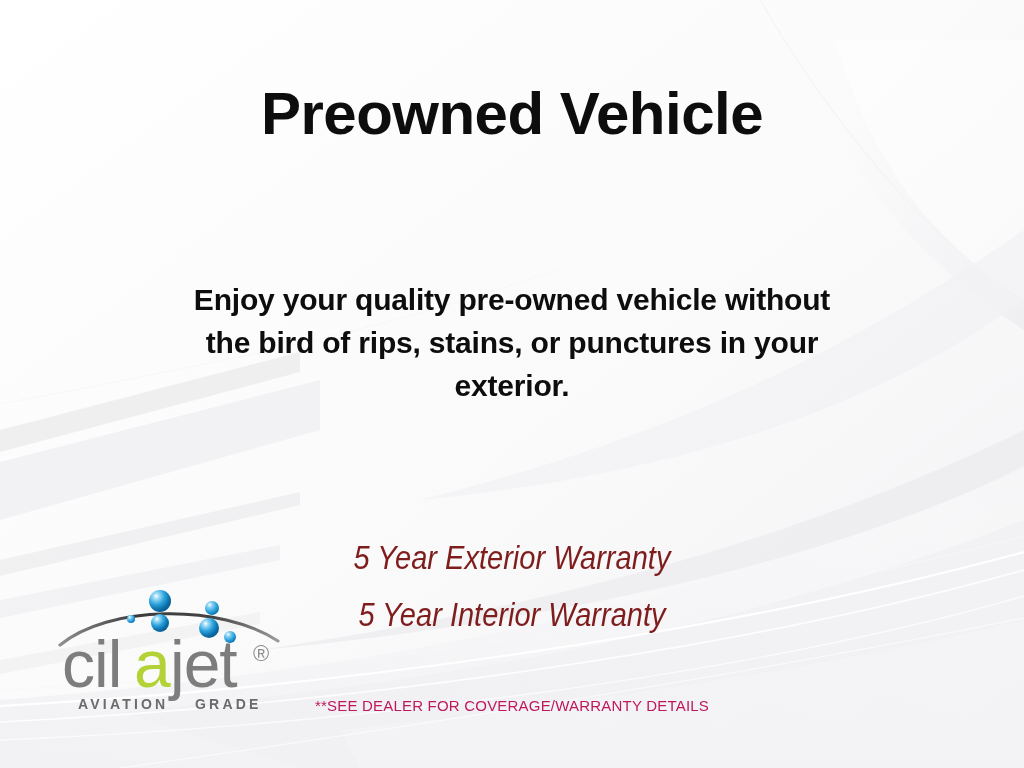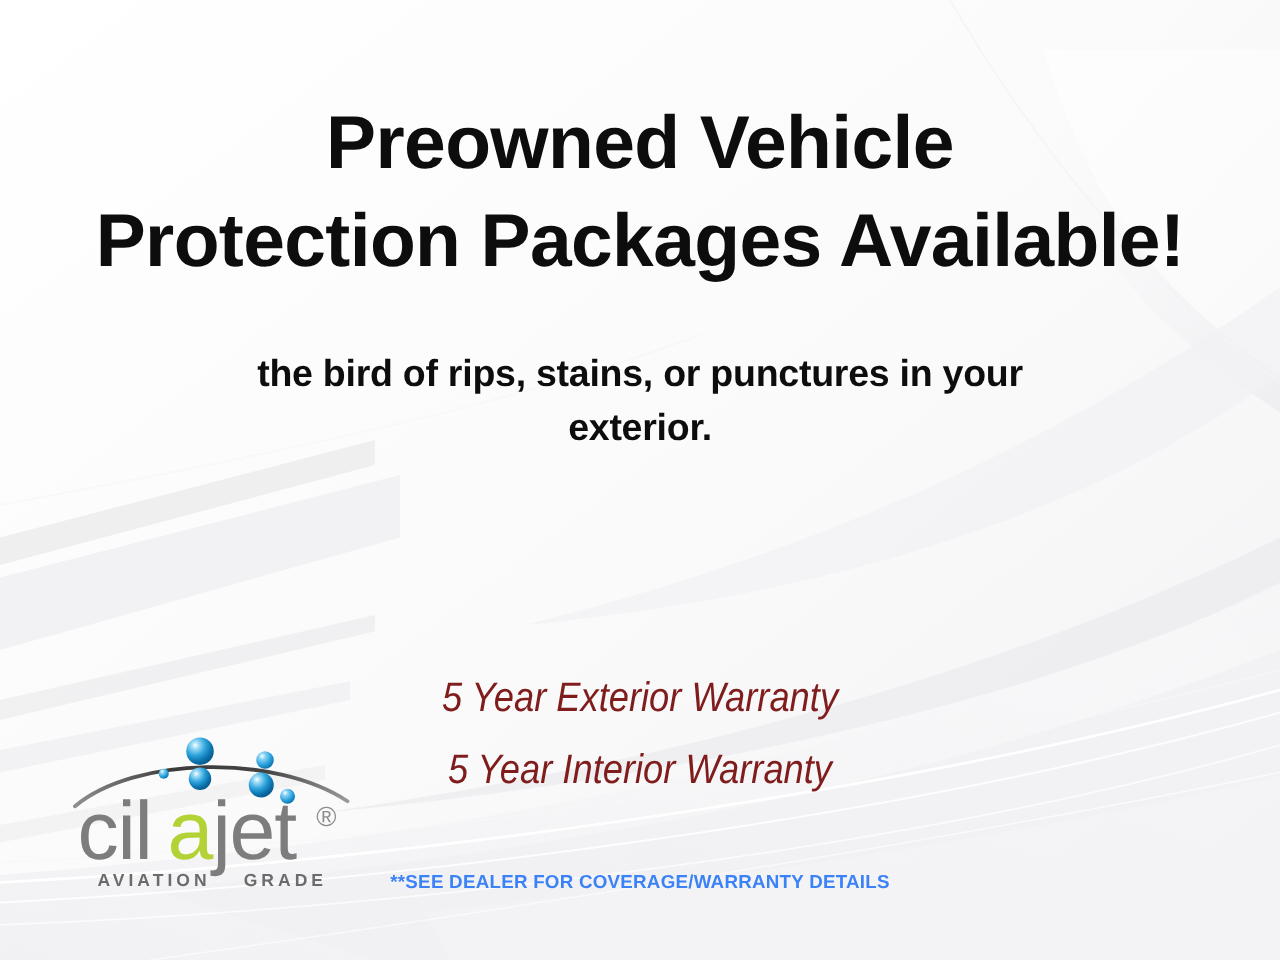--- a/index.html
+++ b/index.html
@@ -84,23 +84,23 @@
   }
 
   
   .disclaimer {
     position: absolute;
     left: 112px;
     top: 697px;
     width: 800px;
     text-align: center;
     font-size: 15px;
-    font-weight: bold;
+    font-weight: normal;
     letter-spacing: 0.2px;
-    color: #3b82f6;
+    color: #be185d;
     white-space: nowrap;
   }
 
   
   .logo {
     position: absolute;
     left: 52px;
     top: 583px;
     width: 240px;
     height: 132px;
@@ -161,24 +161,24 @@
     <path d="M0,740 C340,726 740,678 1024,596" stroke="#ffffff" stroke-width="1.4" fill="none" opacity="0.7"></path>
     <path d="M120,768 C420,726 760,672 1024,618" stroke="#ffffff" stroke-width="1.2" fill="none" opacity="0.6"></path>
     <path d="M0,690 C300,676 690,624 1024,536" stroke="#f7f7f9" stroke-width="1" fill="none" opacity="0.8"></path>
 
     <path d="M760,0 C830,120 920,230 1024,306" stroke="#f4f4f6" stroke-width="1.4" fill="none" opacity="0.9"></path>
     <path d="M0,404 C260,356 420,320 560,268" stroke="#f6f6f8" stroke-width="1.2" fill="none" opacity="0.8"></path>
   </svg>
 
   <div class="headline">
     <span class="hl-line">Preowned Vehicle</span>
-    <span class="hl-line">Protection Packages Available!</span>
   </div>
 
   <div class="body-copy">
+    <span class="bc-line">Enjoy your quality pre-owned vehicle without</span>
     <span class="bc-line">the bird of rips, stains, or punctures in your</span>
     <span class="bc-line">exterior.</span>
   </div>
 
   <div class="warranty">
     <span class="w-line">5 Year Exterior Warranty</span>
     <span class="w-line">5 Year Interior Warranty</span>
   </div>
 
   <div class="disclaimer">**SEE DEALER FOR COVERAGE/WARRANTY DETAILS</div>

